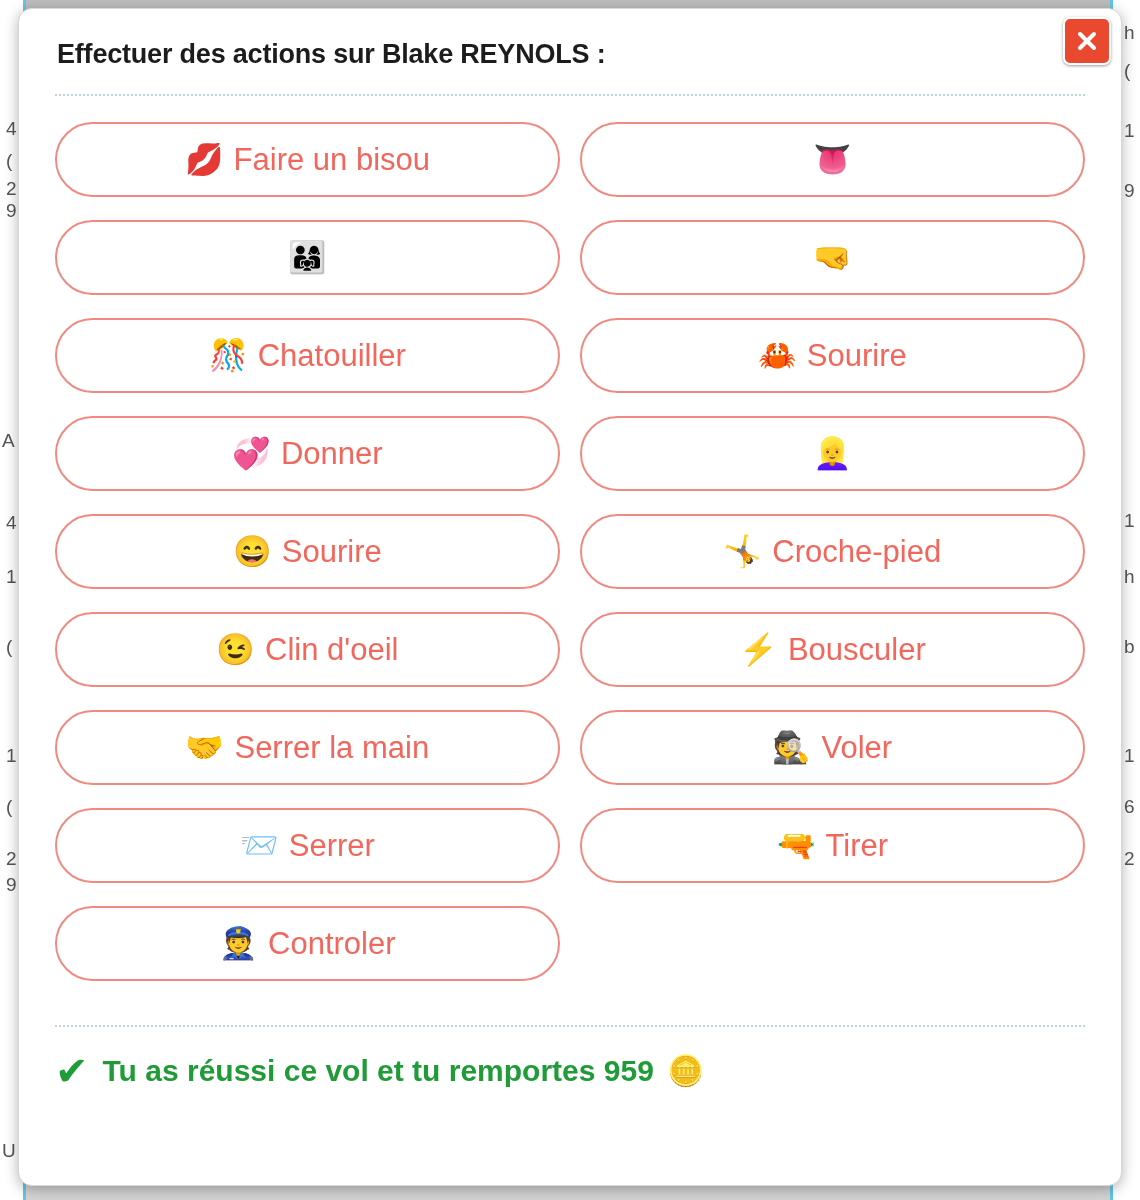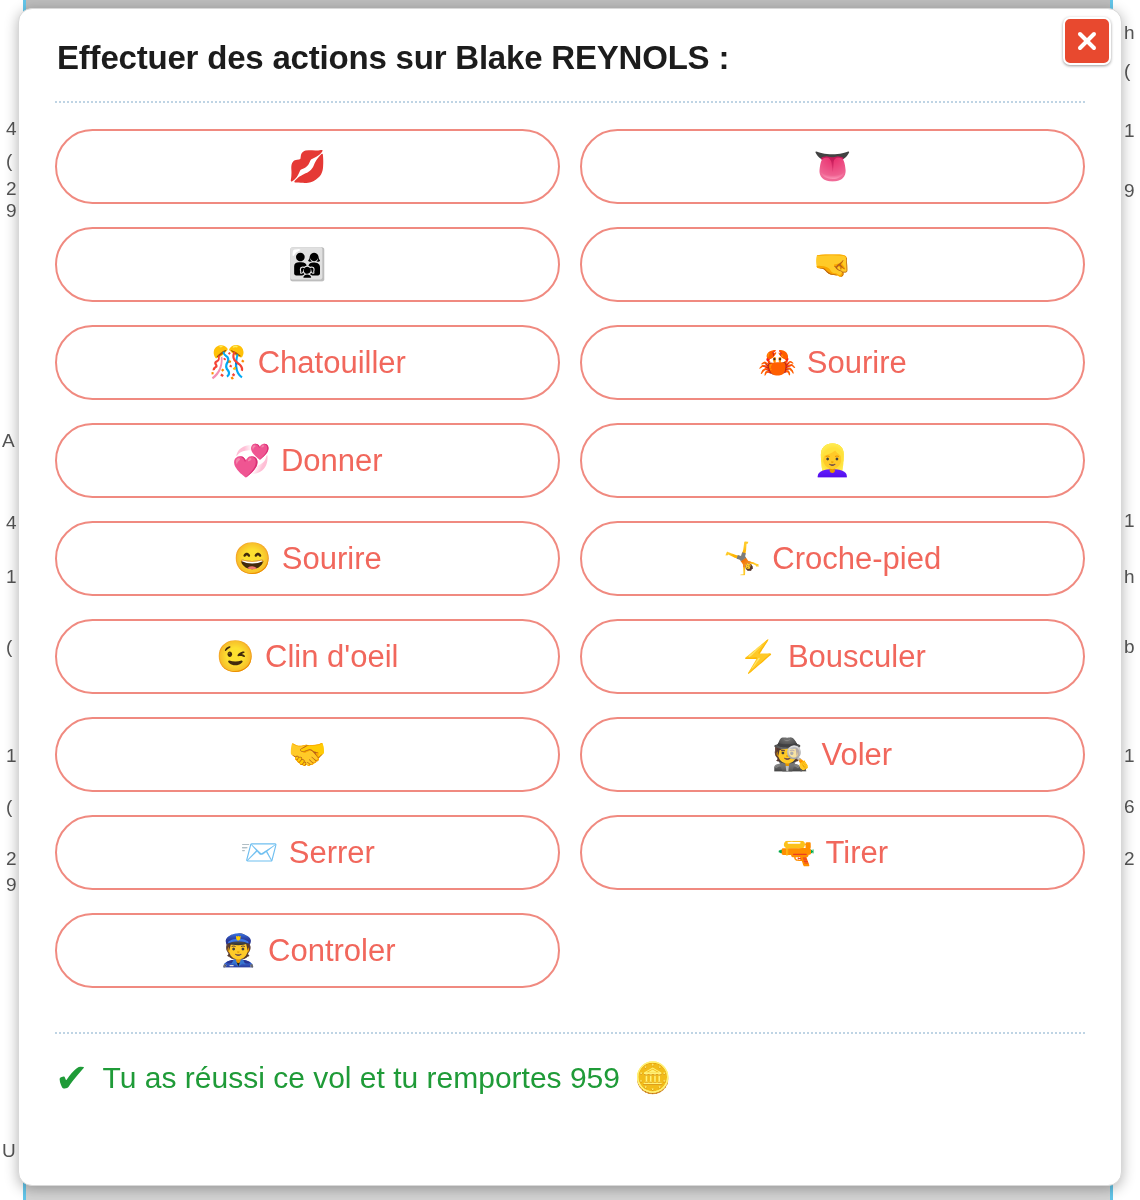--- a/index.html
+++ b/index.html
@@ -82,21 +82,21 @@
     cursor: pointer;
     display: flex;
     align-items: center;
     justify-content: center;
   }
   .close-button svg { display: block; }
 
   .modal-title {
     margin: 0;
     padding: 30px 70px 0 38px;
-    font-size: 33px;
+    font-size: 27px;
     font-weight: bold;
     color: #1c1c1c;
     letter-spacing: -0.2px;
   }
 
   .title-rule {
     margin: 24px 36px 0 36px;
     border-top: 2px dotted #bfd4e4;
     height: 0;
   }
@@ -144,21 +144,21 @@
     gap: 14px;
     padding: 24px 36px 0 36px;
   }
   .status-check {
     font-size: 40px;
     color: #1f9b38;
     line-height: 1;
   }
   .status-text {
     font-size: 30px;
-    font-weight: normal;
+    font-weight: bold;
     color: #1f9b38;
   }
   .status-coin {
     font-size: 30px;
     line-height: 1;
   }
 </style>
 </head>
 <body>
 
@@ -204,20 +204,21 @@
     </svg>
   </div>
 
   <h1 class="modal-title">Effectuer des actions sur Blake REYNOLS :</h1>
 
   <div class="title-rule"></div>
 
   <div class="actions-grid" id="actions-grid">
       <div class="action-button">
         <span class="action-emoji">💋</span>
+        <span class="action-label">Faire un bisou</span>
       </div>
       <div class="action-button">
         <span class="action-emoji">👅</span>
       </div>
       <div class="action-button">
         <span class="action-emoji">👨‍👩‍👧</span>
       </div>
       <div class="action-button">
         <span class="action-emoji">🤜</span>
       </div>
@@ -247,20 +248,21 @@
       <div class="action-button">
         <span class="action-emoji">😉</span>
         <span class="action-label">Clin d'oeil</span>
       </div>
       <div class="action-button">
         <span class="action-emoji">⚡</span>
         <span class="action-label">Bousculer</span>
       </div>
       <div class="action-button">
         <span class="action-emoji">🤝</span>
+        <span class="action-label">Serrer la main</span>
       </div>
       <div class="action-button">
         <span class="action-emoji">🕵</span>
         <span class="action-label">Voler</span>
       </div>
       <div class="action-button">
         <span class="action-emoji">📨</span>
         <span class="action-label">Serrer</span>
       </div>
       <div class="action-button">

